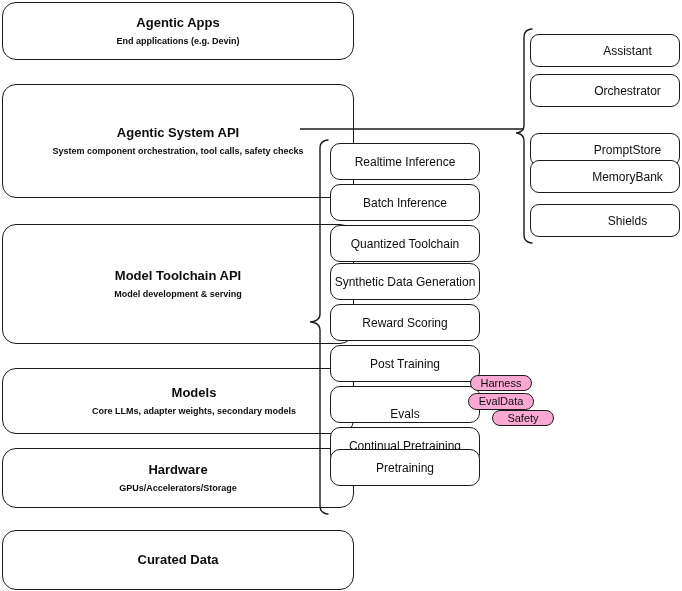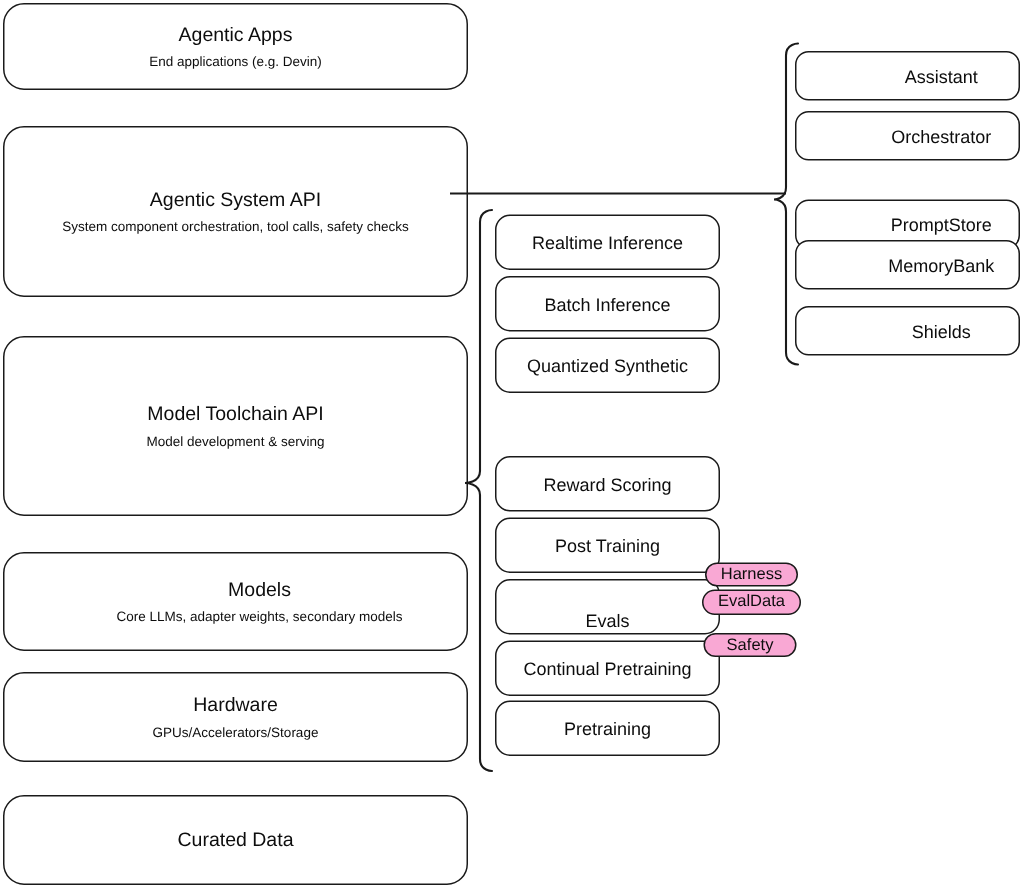--- a/index.html
+++ b/index.html
@@ -38,21 +38,21 @@
     color: #0d0d0d;
   }
   .box .subtitle {
     font-size: 9px;
     line-height: 12px;
     margin-top: 4px;
     color: #0d0d0d;
   }
 
   
-  .layer-box { left: 2px; width: 310px; }
+  .layer-box { left: 2px; width: 352px; font-weight: bold; }
 
   
   .mid-box {
     left: 330px;
     width: 150px;
     height: 37px;
     border-radius: 10px;
     border-width: 1.4px;
   }
   .mid-box .title { font-size: 12px; }
@@ -161,41 +161,44 @@
     </svg>
   </div>
 
   <div class="box mid-box" style="top:143px;">
     <div class="title">Realtime Inference</div>
   </div>
   <div class="box mid-box" style="top:184px;">
     <div class="title">Batch Inference</div>
   </div>
   <div class="box mid-box" style="top:225px;">
-    <div class="title">Quantized Synthetic</div>
+    <div class="title">Quantized Toolchain</div>
+  </div>
+  <div class="box mid-box" style="top:263px;">
+    <div class="title">Synthetic Data Generation</div>
   </div>
   <div class="box mid-box" style="top:304px;">
     <div class="title">Reward Scoring</div>
   </div>
   <div class="box mid-box" style="top:345px;">
     <div class="title">Post Training</div>
   </div>
   <div class="box mid-box" style="top:386px;justify-content:flex-end;">
     <div class="title">Evals</div>
   </div>
   <div class="box mid-box" style="top:427px;">
     <div class="title">Continual Pretraining</div>
   </div>
-  <div class="box mid-box" style="top:467px;">
+  <div class="box mid-box" style="top:449px;">
     <div class="title">Pretraining</div>
   </div>
 
   <div class="pill" style="left:470px;top:375px;width:62px;height:16px;">
     <span>Harness</span>
   </div>
   <div class="pill" style="left:468px;top:393px;width:66px;height:17px;">
     <span>EvalData</span>
   </div>
-  <div class="pill" style="left:469px;top:410px;width:62px;height:16px;margin-top:12px;">
+  <div class="pill" style="left:492px;top:410px;width:62px;height:16px;">
     <span>Safety</span>
   </div>
 
 </div>
 
 </body></html>

